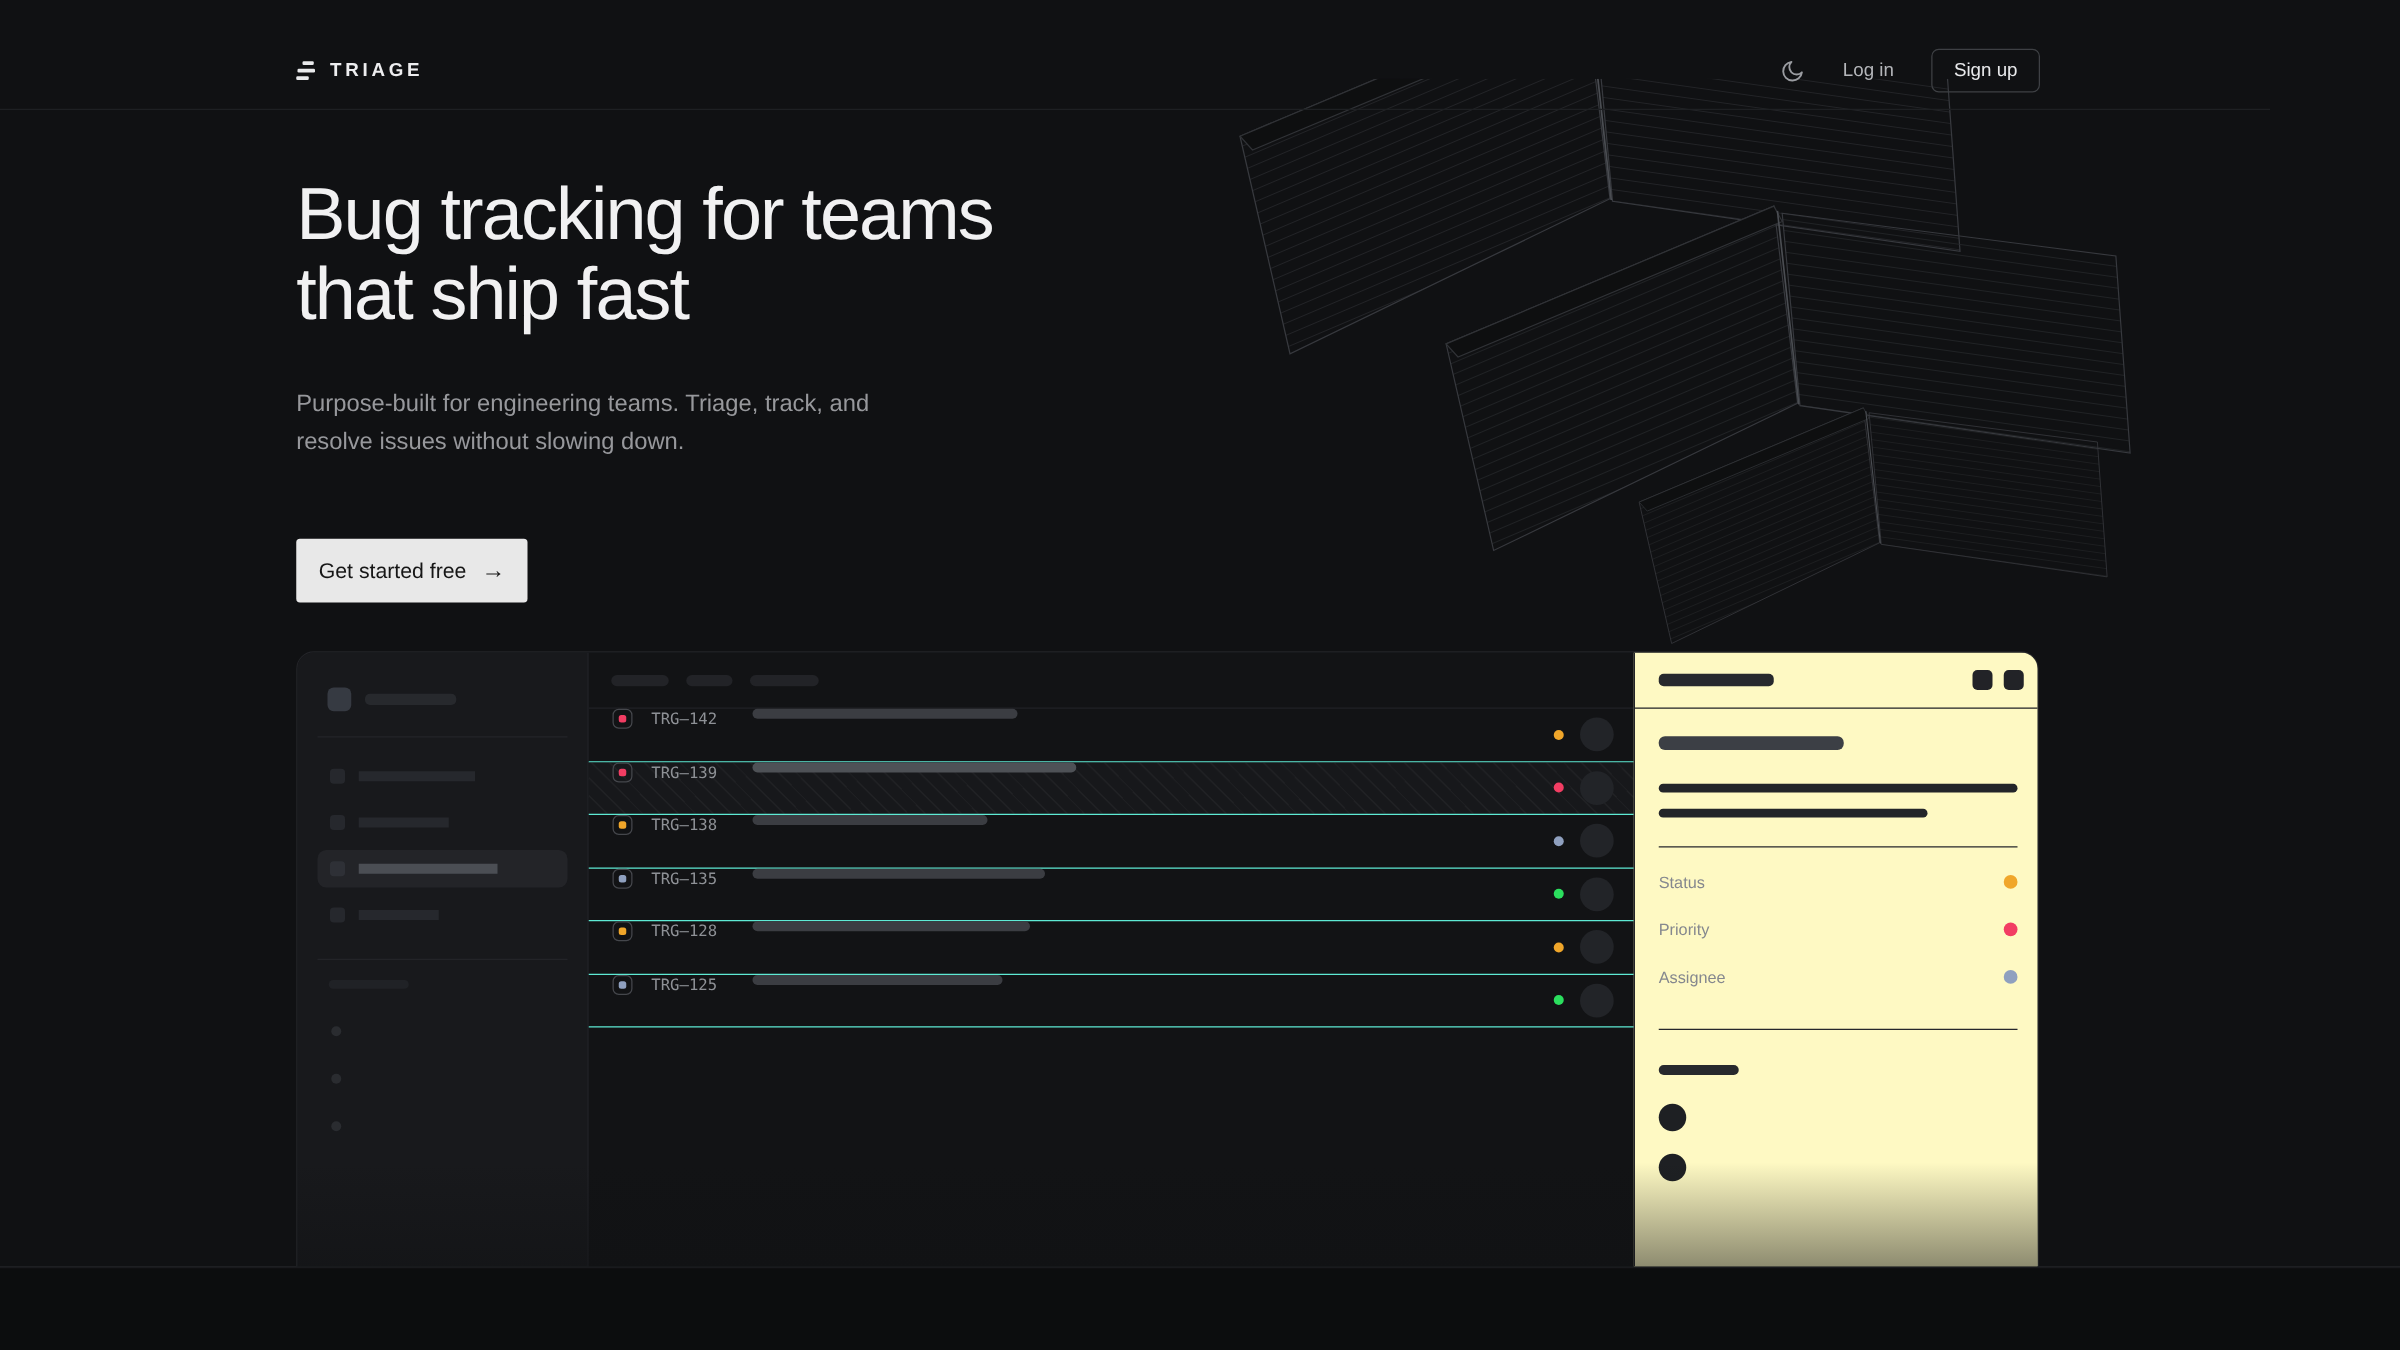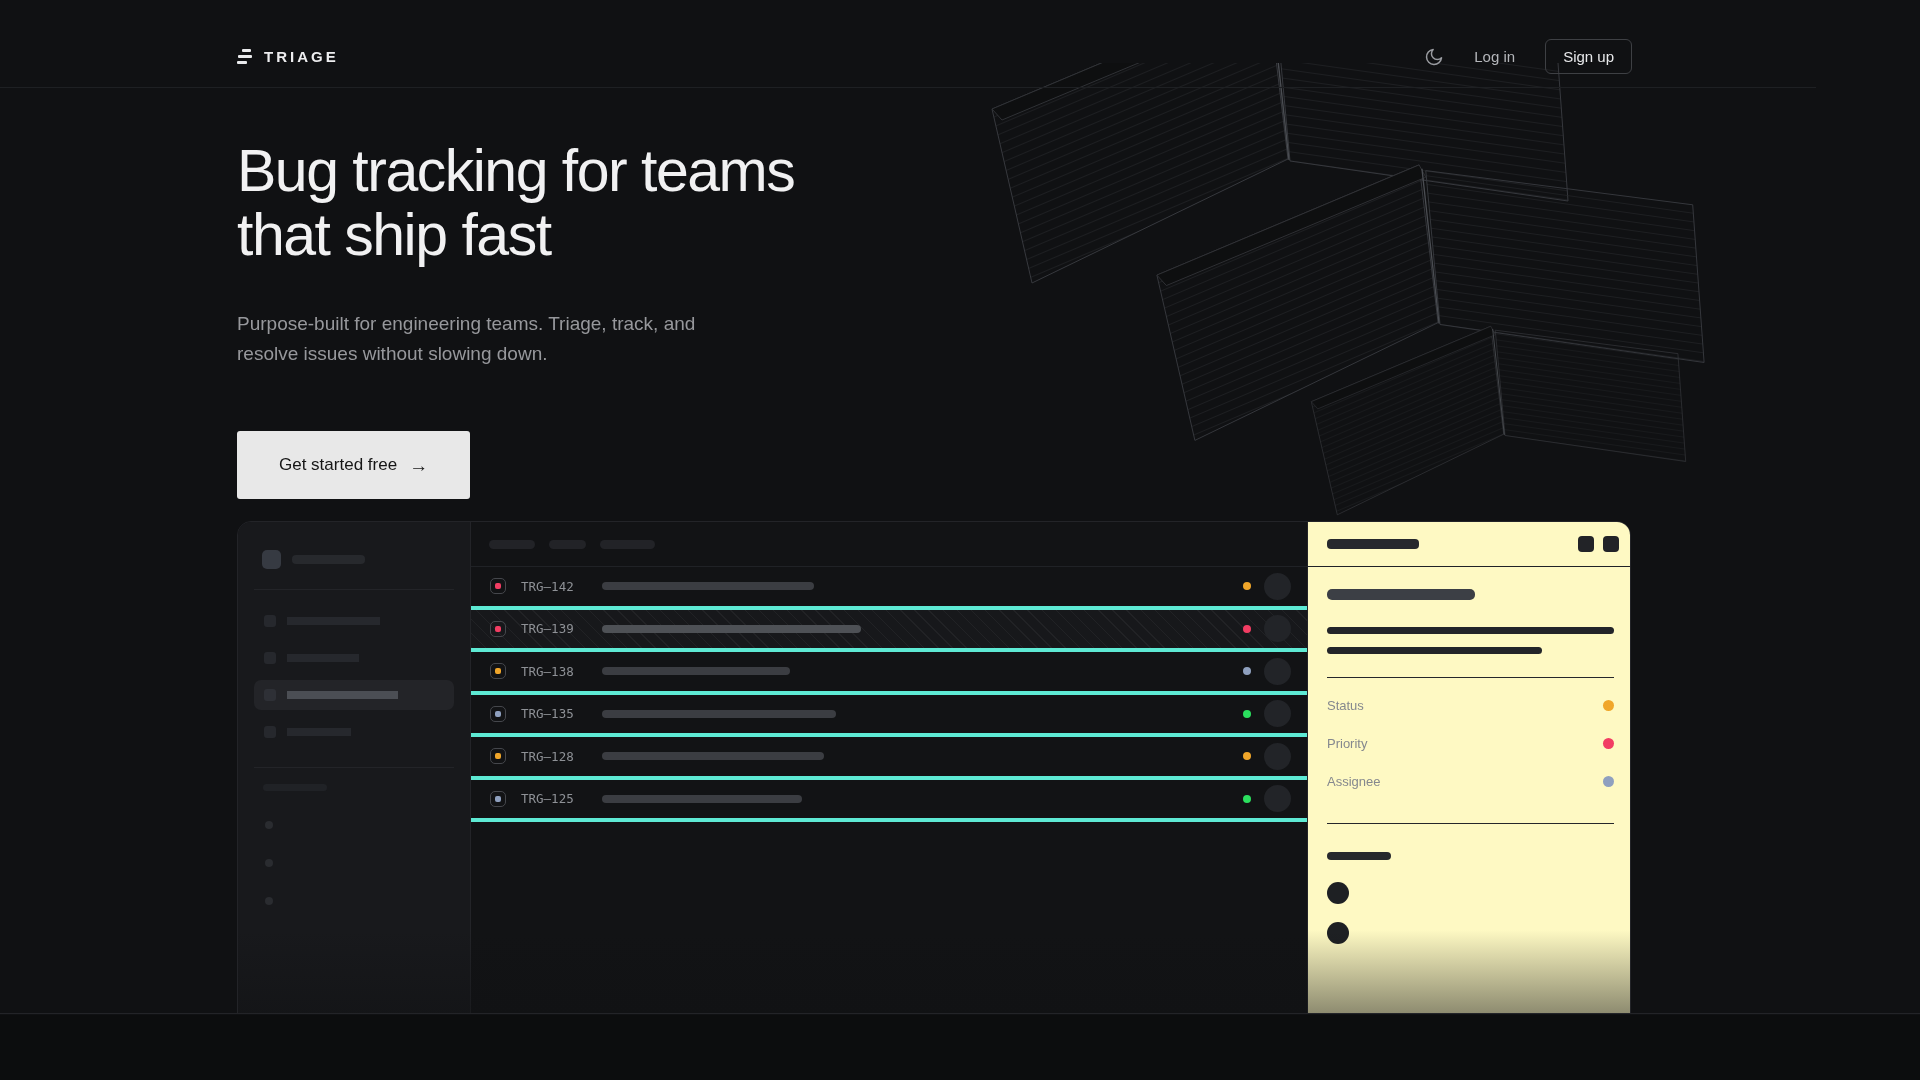--- a/index.html
+++ b/index.html
@@ -29,21 +29,21 @@
   
   .hero { position:absolute; left:0; top:63px; width:1920px; height:951px;
     border-bottom:1px solid #232428; overflow:hidden; }
   .wireframes { position:absolute; left:950px; top:0; width:900px; height:455px; pointer-events:none; }
   .hero-copy { position:absolute; left:237px; top:76px; width:720px; }
   .hero-title { font-size:59px; line-height:64px; font-weight:500; letter-spacing:-1.5px;
     color:#f1f1f2; }
   .hero-sub { margin-top:42px; font-size:19px; line-height:30px; color:#97989c; max-width:470px; }
   .cta { margin-top:62px; display:inline-flex; align-items:center; gap:12px;
     background:#e8e8e8; color:#161616; border:none; border-radius:3px;
-    padding:0 42px; height:68px; font-size:17px; font-weight:500; cursor:pointer;
+    padding:0 18px; height:51px; font-size:17px; font-weight:500; cursor:pointer;
     font-family:"Liberation Sans", sans-serif; }
   .cta .arrow { font-size:19px; line-height:1; }
 
   
   .card { position:absolute; left:237px; top:458px; width:1394px; height:560px;
     background:#131417; border:1px solid #232428; border-radius:14px;
     display:flex; overflow:hidden; }
   .card::after { content:""; position:absolute; left:0; right:0; bottom:0; height:150px;
     background:linear-gradient(rgba(16,17,19,0), rgba(16,17,19,0.85)); pointer-events:none; }
 
@@ -64,21 +64,21 @@
   .snav-item.active .sq { background:#2e3036; }
   .snav-item.active .nb { background:#4b4e54; }
   .section-bar { width:64px; height:7px; background:#202226; border-radius:4px; margin:12px 0 0 9px; }
   .side-dot { width:8px; height:8px; border-radius:50%; background:#2a2c30; margin:30px 0 0 11px; }
 
   
   .mk-list { width:836px; flex-shrink:0; background:#121315; display:flex; flex-direction:column; }
   .list-header { height:45px; border-bottom:1px solid #202226; display:flex; align-items:center;
     gap:14px; padding-left:18px; flex-shrink:0; }
   .pill { height:9px; border-radius:5px; background:#222327; }
-  .issue-row { height:42.5px; display:flex; align-items:center; border-bottom:4px solid #5eead4;
+  .issue-row { height:42.5px; display:flex; border-bottom:1px solid #5eead4;
     padding:0 16px 0 19px; position:relative; }
   .issue-row.hatched { background:
     repeating-linear-gradient(45deg, rgba(255,255,255,0.045) 0 1px, transparent 1px 10px),
     #17181b; }
   .issue-icon { width:16px; height:16px; border:1.5px solid #45474c; border-radius:5px;
     display:flex; align-items:center; justify-content:center; flex-shrink:0; }
   .issue-icon i { width:6px; height:6px; border-radius:2px; display:block; }
   .issue-id { font-family:"DejaVu Sans Mono", monospace; font-size:12.5px; color:#8e9196;
     margin-left:15px; width:72px; flex-shrink:0; }
   .issue-bar { height:8px; border-radius:4px; background:#3b3d42; margin-left:9px; }

